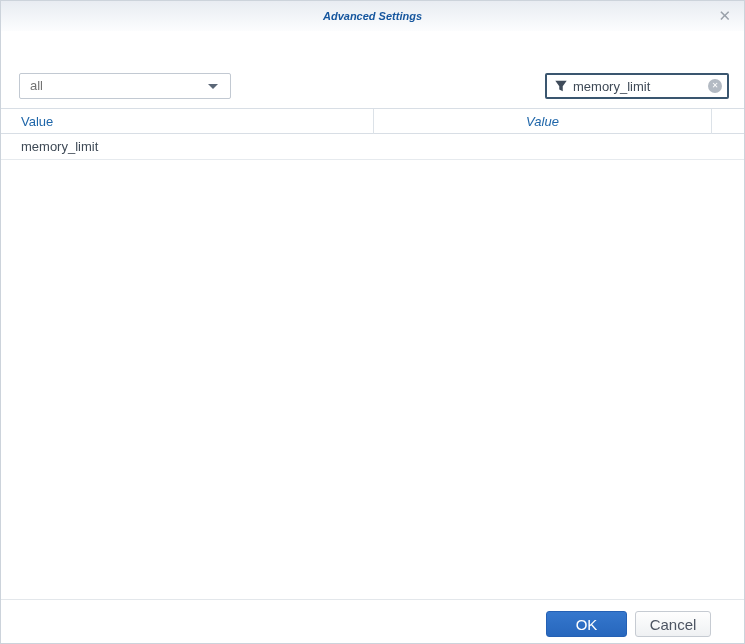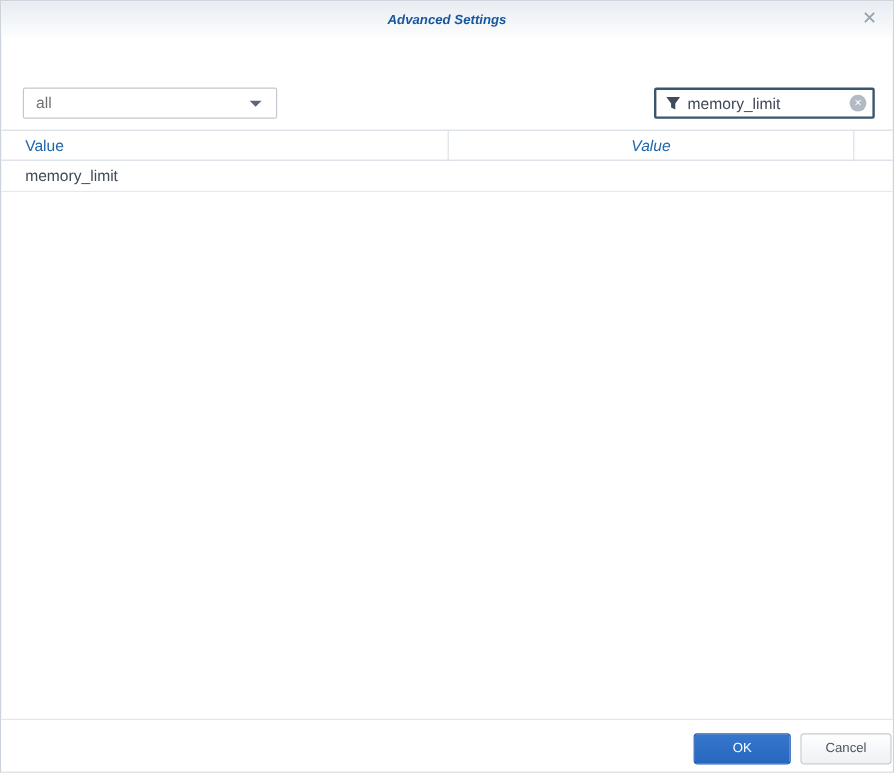--- a/index.html
+++ b/index.html
@@ -100,21 +100,21 @@
     position:absolute; left:373px; top:0; width:338px; height:26px;
     line-height:26px; text-align:center; color:#3f4a56;
   }
   
   .footer {
     position:absolute; left:0; right:0; bottom:0; height:44px;
     border-top:1px solid #e3e7eb; background:#ffffff;
   }
   .btn {
     position:absolute; top:11px; height:26px; border-radius:3px;
-    font-family:inherit; font-size:11px; cursor:pointer;margin-left:32px;
+    font-family:inherit; font-size:15px; cursor:pointer;
   }
   .btn-ok {
     left:545px; width:81px; color:#ffffff;
     background:linear-gradient(#3577cd,#2767bd); border:1px solid #2460b4;
   }
   .btn-cancel {
     left:634px; width:76px; color:#4c5462;
     background:linear-gradient(#fefefe,#eff1f3); border:1px solid #c6cbd2;
   }
 </style>

